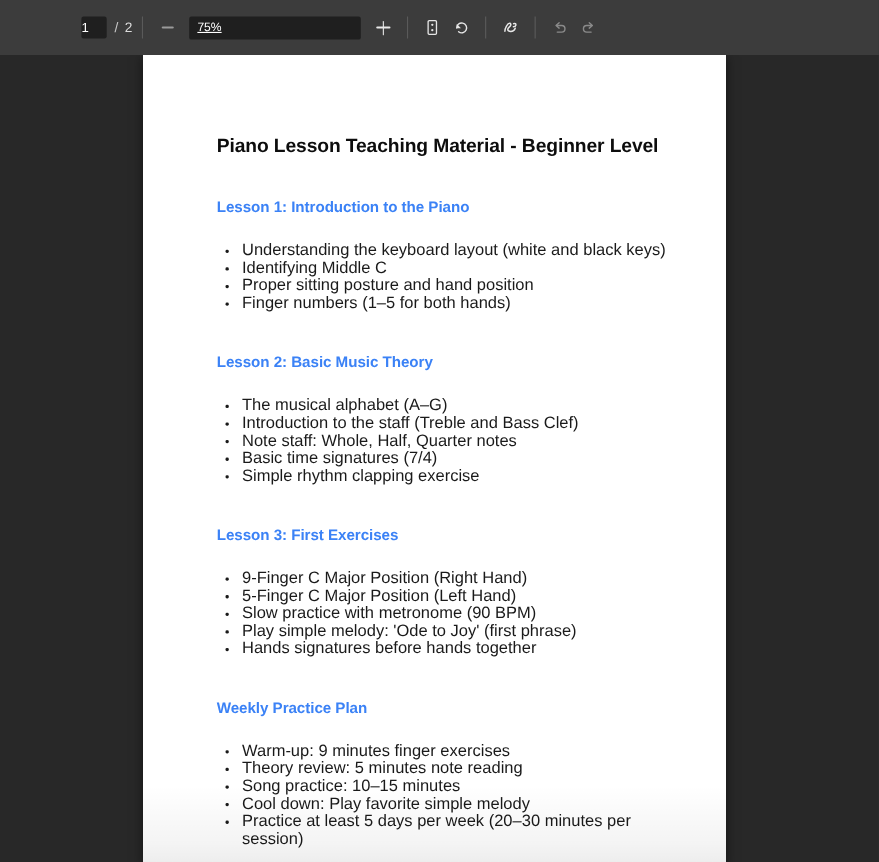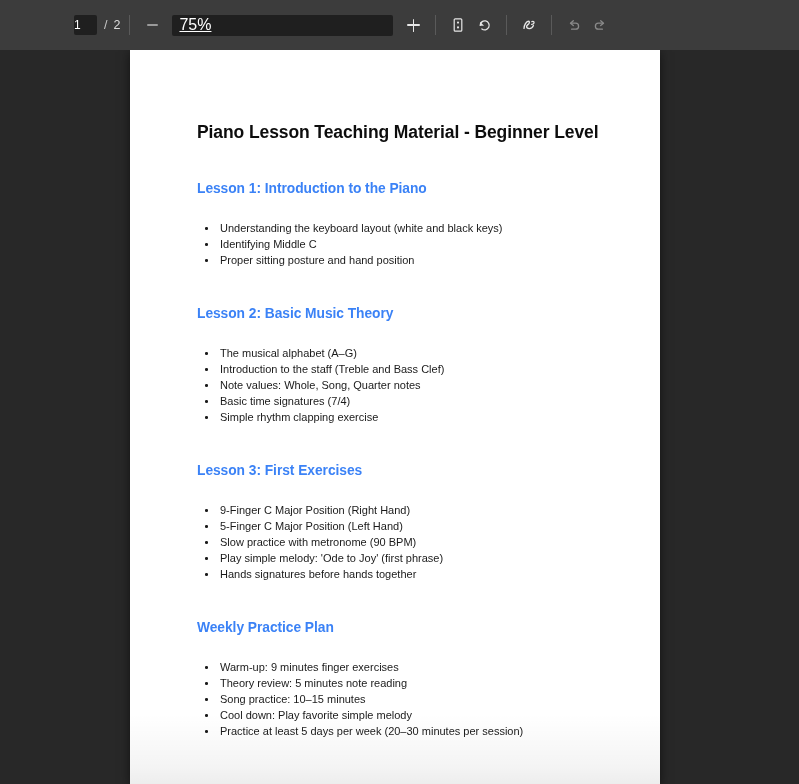--- a/index.html
+++ b/index.html
@@ -99,21 +99,21 @@
   }
   .plus-glyph:before { left: 0; top: 5.75px; width: 13px; height: 1.6px; }
   .plus-glyph:after  { top: 0; left: 5.75px; height: 13px; width: 1.6px; }
 
   .zoom-field {
     min-width: 50px;
     height: 21px;
     background: #1f1f1f;
     border-radius: 2px;
     color: #ffffff;
-    font-size: 16px;
+    font-size: 11px;
     display: flex;
     align-items: center;
     justify-content: center;
     margin: 0 7px;
     padding: 0 7px;
     border: none;
     outline: none;
     font-family: "Liberation Sans", sans-serif;
     text-decoration: underline;
   }
@@ -175,21 +175,21 @@
   }
 
   ul.bullets {
     list-style: none;
     margin: 0;
     padding: 24px 0 0 0;
   }
 
   ul.bullets li {
     position: relative;
-    font-size: 11px;
+    font-size: 15px;
     line-height: 16px;
     color: #1a1a1a;
     padding-left: 23px;
     margin-bottom: 0px;
     height: 16px;
   }
   ul.bullets li .bul {
     position: absolute;
     left: 8px;
     top: 7px;
@@ -276,29 +276,30 @@
     <div class="doc-body">
 
       <h1 class="doc-title">Piano Lesson Teaching Material - Beginner Level</h1>
 
       <div class="section">
         <h2 class="section-heading">Lesson 1: Introduction to the Piano</h2>
         <ul class="bullets">
           <li><span class="bul"></span><span>Understanding the keyboard layout (white and black keys)</span></li>
           <li><span class="bul"></span><span>Identifying Middle C</span></li>
           <li><span class="bul"></span><span>Proper sitting posture and hand position</span></li>
+          <li><span class="bul"></span><span>Finger numbers (1–5 for both hands)</span></li>
         </ul>
       </div>
 
       <div class="section">
         <h2 class="section-heading">Lesson 2: Basic Music Theory</h2>
         <ul class="bullets">
           <li><span class="bul"></span><span>The musical alphabet (A–G)</span></li>
           <li><span class="bul"></span><span>Introduction to the staff (Treble and Bass Clef)</span></li>
-          <li><span class="bul"></span><span>Note values: Whole, Song, Quarter notes</span></li>
+          <li><span class="bul"></span><span>Note staff: Whole, Half, Quarter notes</span></li>
           <li><span class="bul"></span><span>Basic time signatures (7/4)</span></li>
           <li><span class="bul"></span><span>Simple rhythm clapping exercise</span></li>
         </ul>
       </div>
 
       <div class="section">
         <h2 class="section-heading">Lesson 3: First Exercises</h2>
         <ul class="bullets">
           <li><span class="bul"></span><span>9-Finger C Major Position (Right Hand)</span></li>
           <li><span class="bul"></span><span>5-Finger C Major Position (Left Hand)</span></li>

